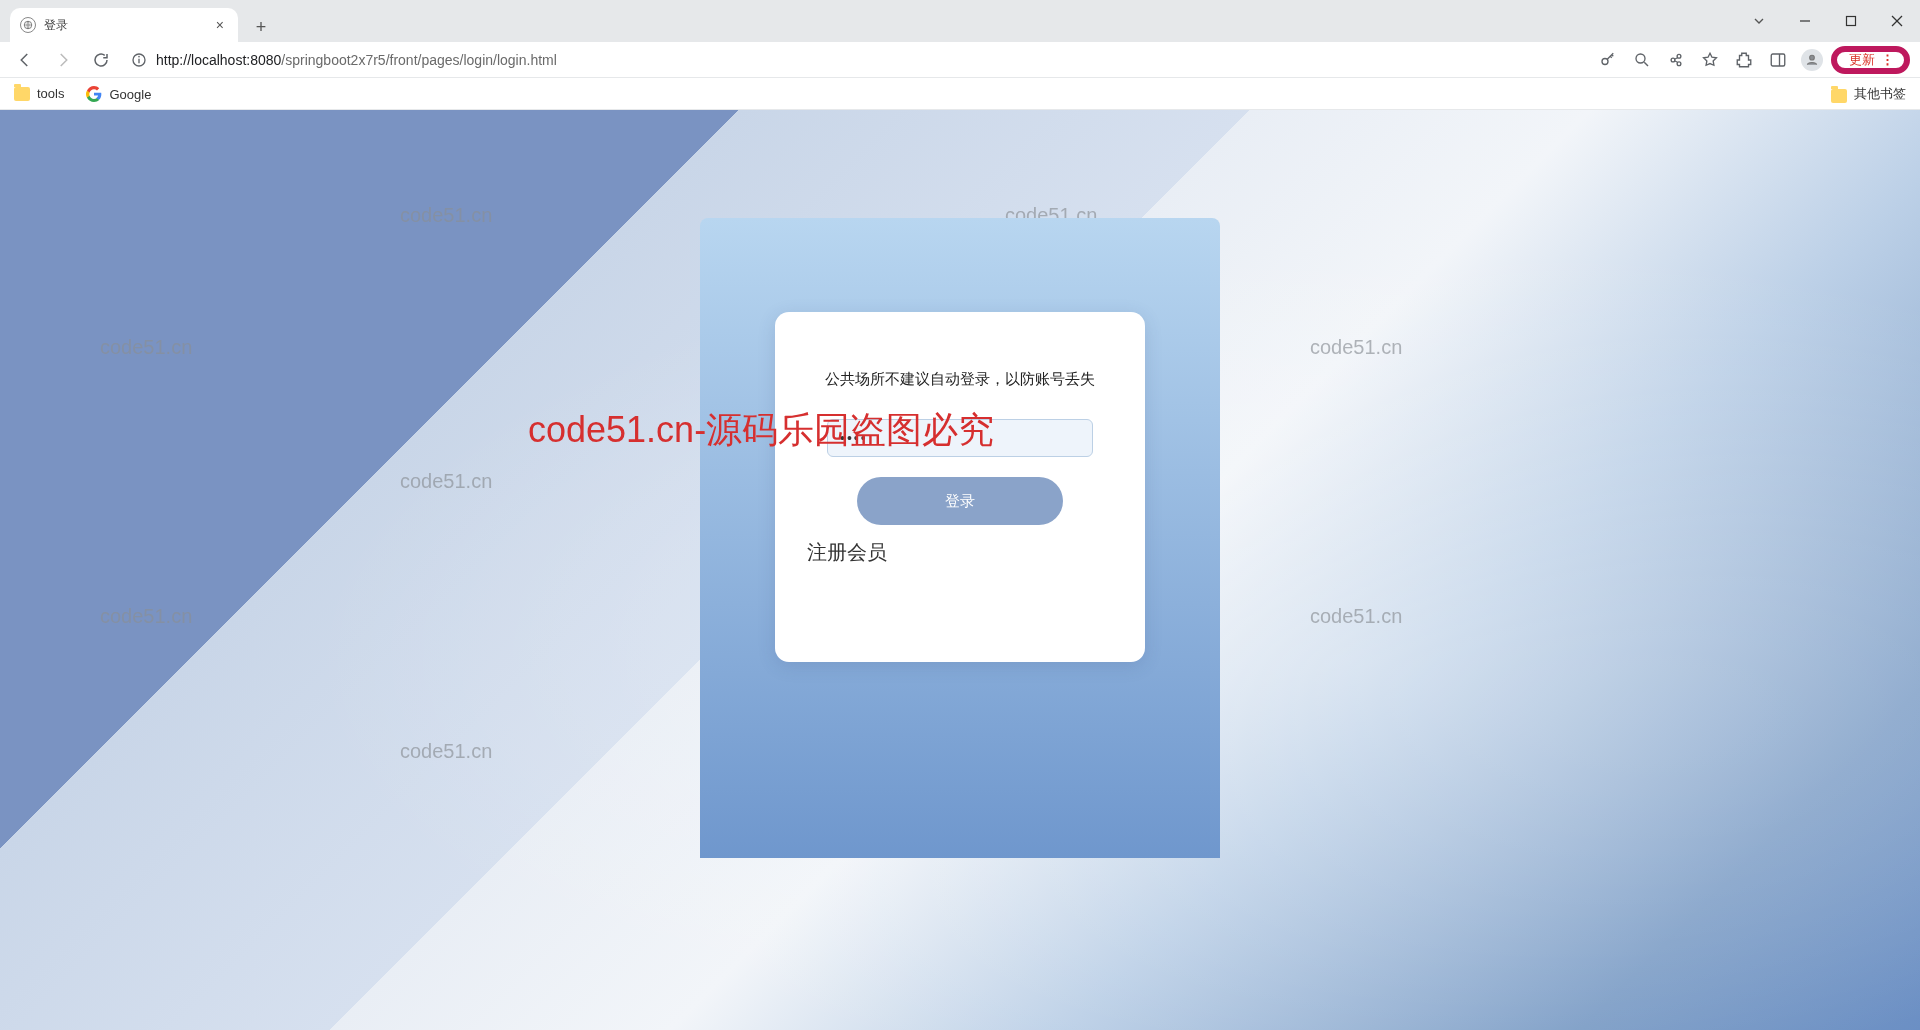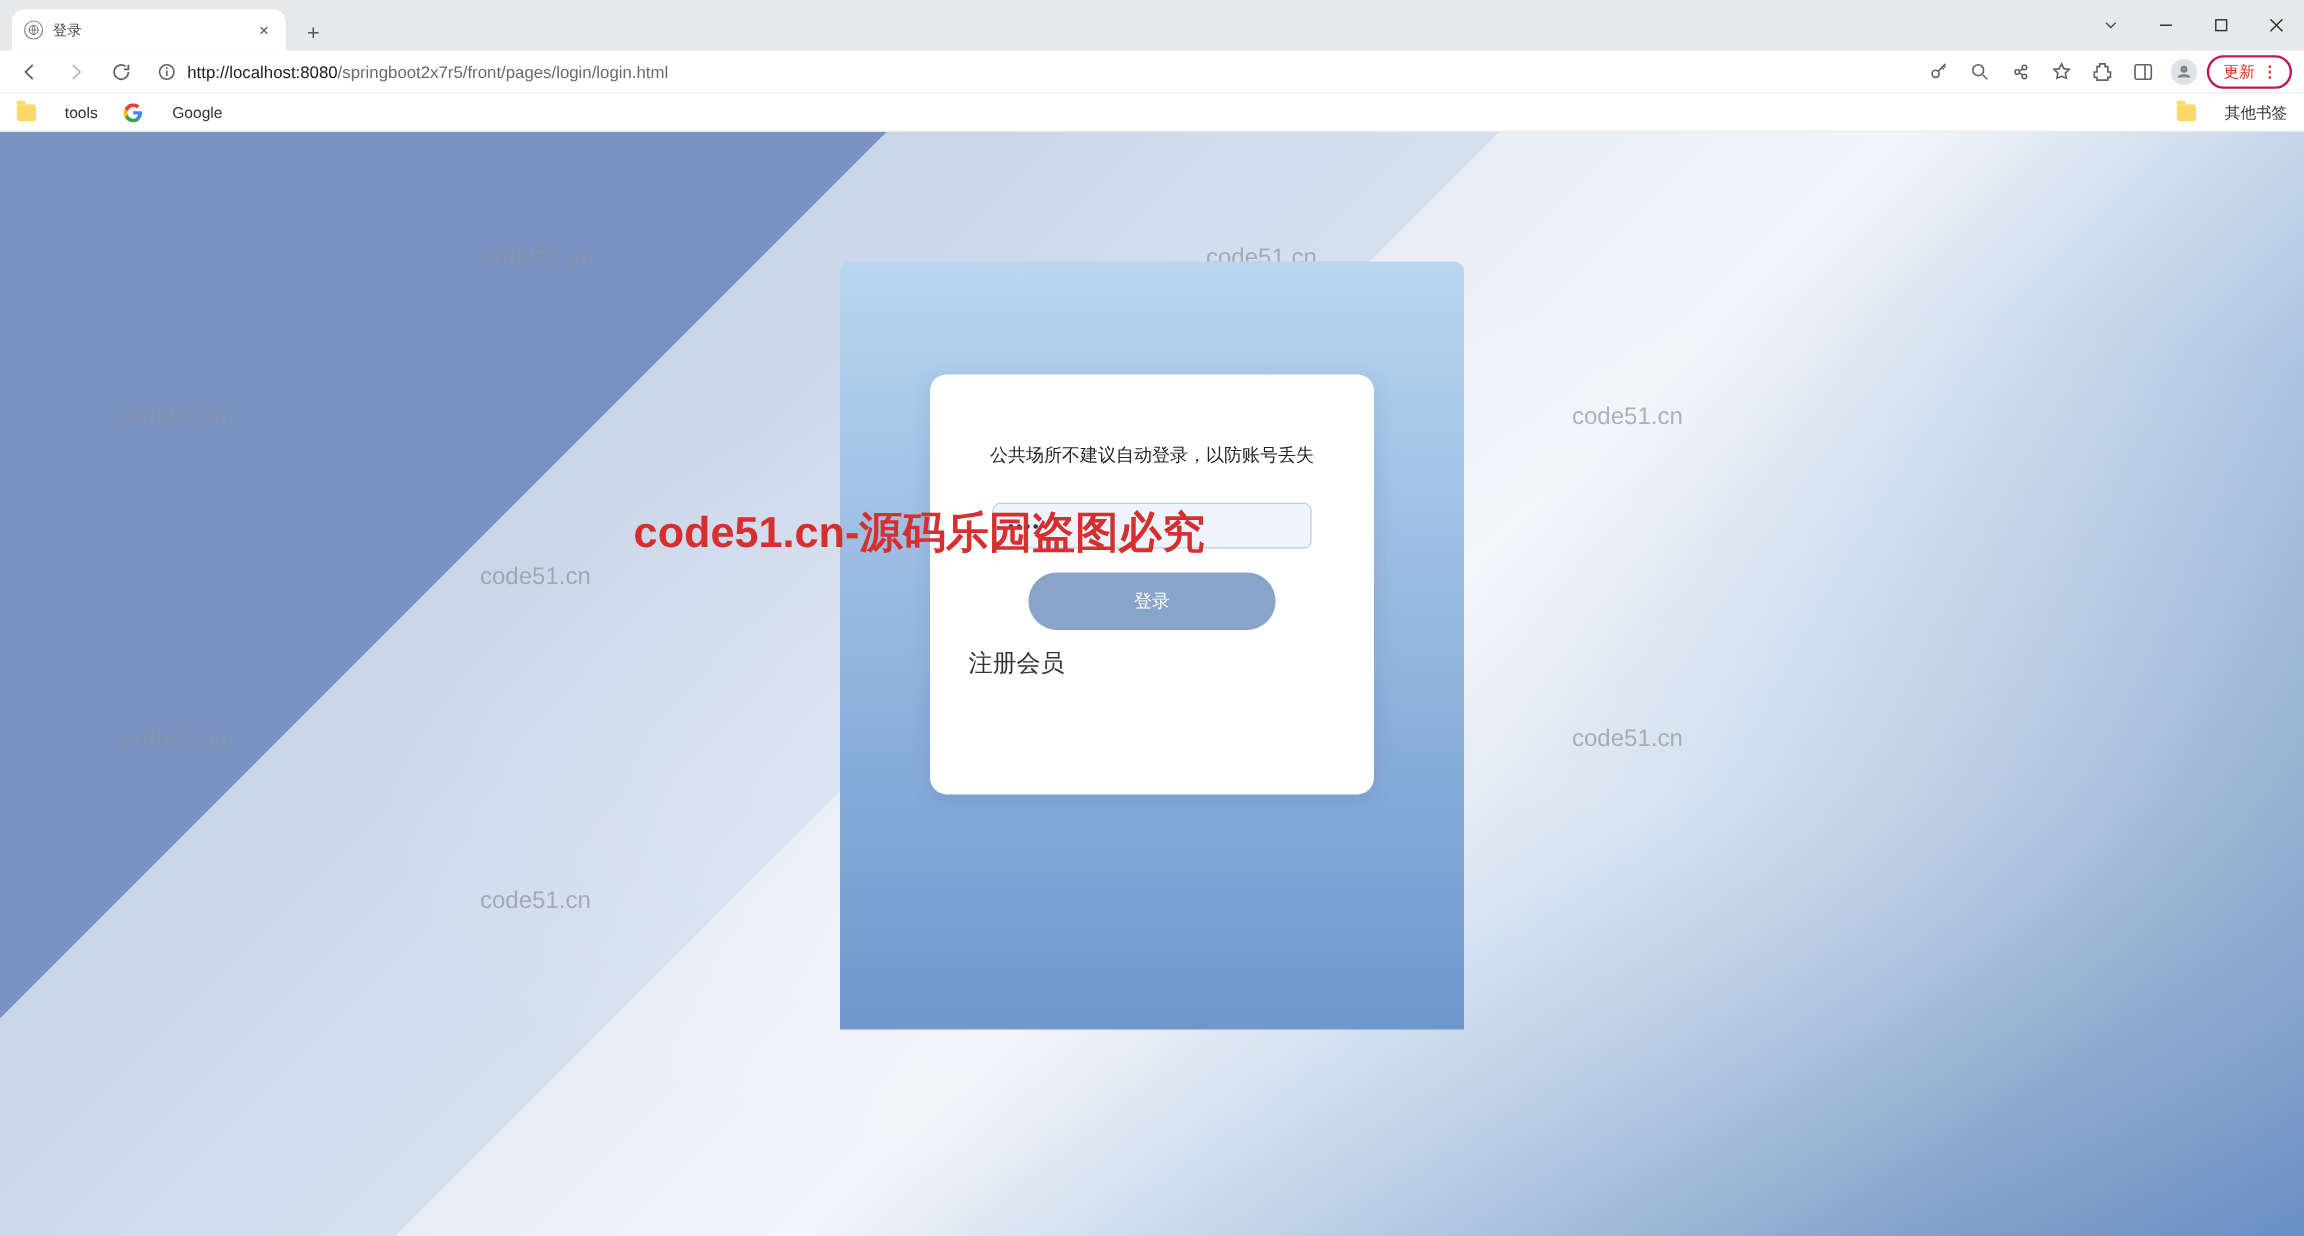--- a/index.html
+++ b/index.html
@@ -64,33 +64,33 @@
   }
   .url .host { color: #202124; }
   .url .path { color: #6a6a6a; }
   .toolbar-right { display: flex; align-items: center; gap: 4px; }
   .tb-icon {
     width: 30px; height: 30px; display: flex; align-items: center; justify-content: center;
     color: #5f6368; cursor: pointer;
   }
   .tb-icon svg { width: 18px; height: 18px; fill: none; stroke: currentColor; stroke-width: 1.8; }
   .update-btn {
-    border: 2px solid #be185d; color: #d93025; background: #fff;
+    border: 6px solid #be185d; color: #d93025; background: #fff;
     border-radius: 16px; height: 28px; padding: 0 10px 0 12px;
     display: flex; align-items: center; gap: 6px; font-size: 13px; cursor: pointer;
   }
   .update-btn .dots { color: #d93025; font-weight: bold; }
 
   
   .bookmarks-bar {
     height: 32px; background: #fff; display: flex; align-items: center;
     padding: 0 14px; gap: 22px; font-size: 13px; color: #333;
     border-bottom: 1px solid #e6e8ea;
   }
-  .bm-item { display: flex; align-items: center; gap: 24px; cursor: pointer; }
+  .bm-item { display: flex; align-items: flex-end; gap: 7px; cursor: pointer; }
   .folder-icon { width: 16px; height: 14px; background: #ffd768; border-radius: 2px; position: relative; }
   .folder-icon::before { content:""; position:absolute; top:-3px; left:0; width:7px; height:3px; background:#ffd768; border-radius:1px 1px 0 0; }
   .g-icon { width:16px; height:16px; display:flex; align-items:center; justify-content:center; }
   .bm-right { margin-left: auto; }
 
   
   .page {
     position: relative; width: 100%; height: calc(1030px - 42px - 36px - 32px);
     overflow: hidden;
   }
@@ -140,22 +140,22 @@
     display: block; text-align: left; font-size: 20px; color: #333;
     text-decoration: none; cursor: pointer;
   }
 
   
   .wm {
     position: absolute; color: #8a8f95; font-size: 20px; opacity: 0.65;
     pointer-events: none; user-select: none; white-space: nowrap;
   }
   .wm-big {
-    position: absolute; color: #d62f2f; font-size: 36px; font-weight: 700;
-    pointer-events: none; user-select: none; white-space: nowrap; margin-top: 14px;
+    position: absolute; color: #d62f2f; font-size: 36px; font-weight: 400;
+    pointer-events: none; user-select: none; white-space: nowrap;
   }
 
   .avatar-circle { width:22px; height:22px; border-radius:50%; background:#dfe3e7; display:flex; align-items:center; justify-content:center; color:#777; }
   .avatar-circle svg { width:14px; height:14px; fill:#8a8e93; }
 </style>
 </head>
 <body>
 
 <div class="browser-titlebar">
   <div class="tab">

